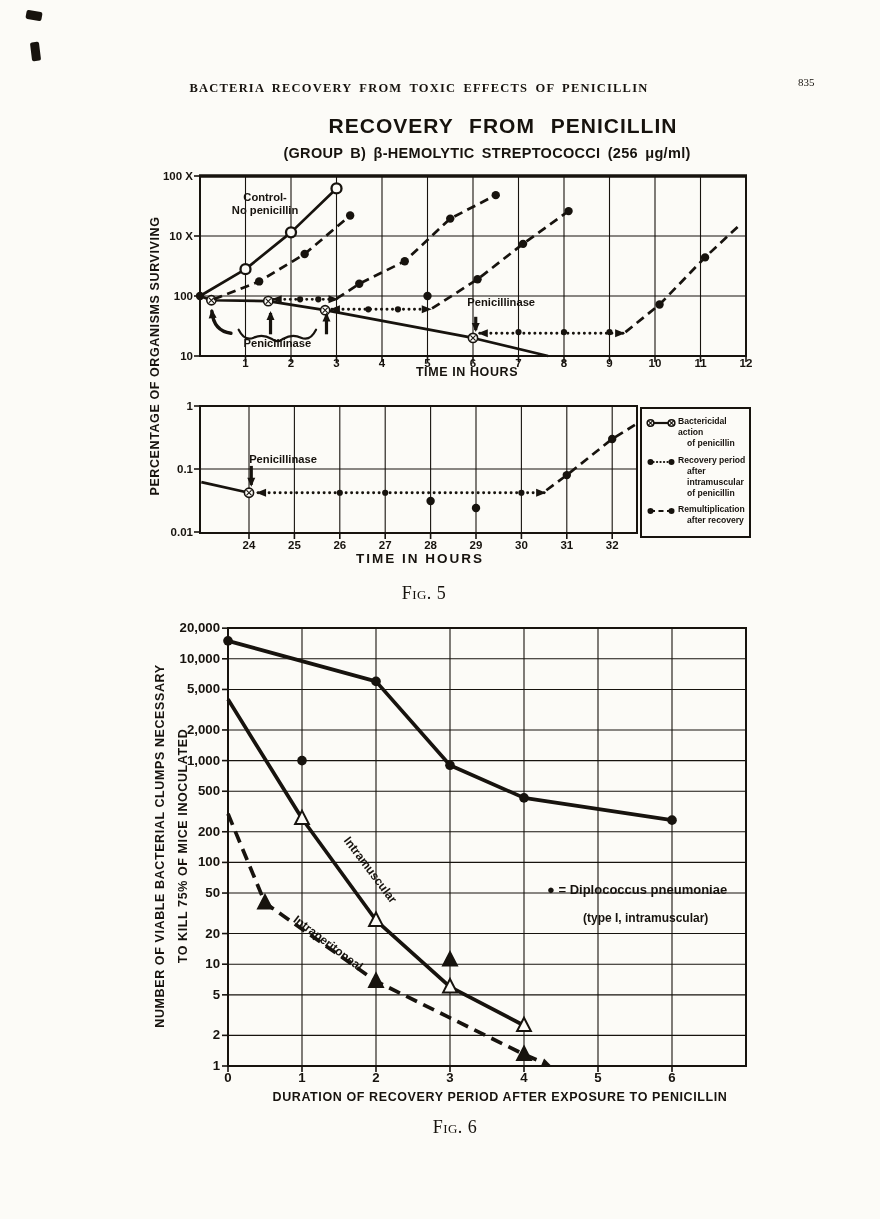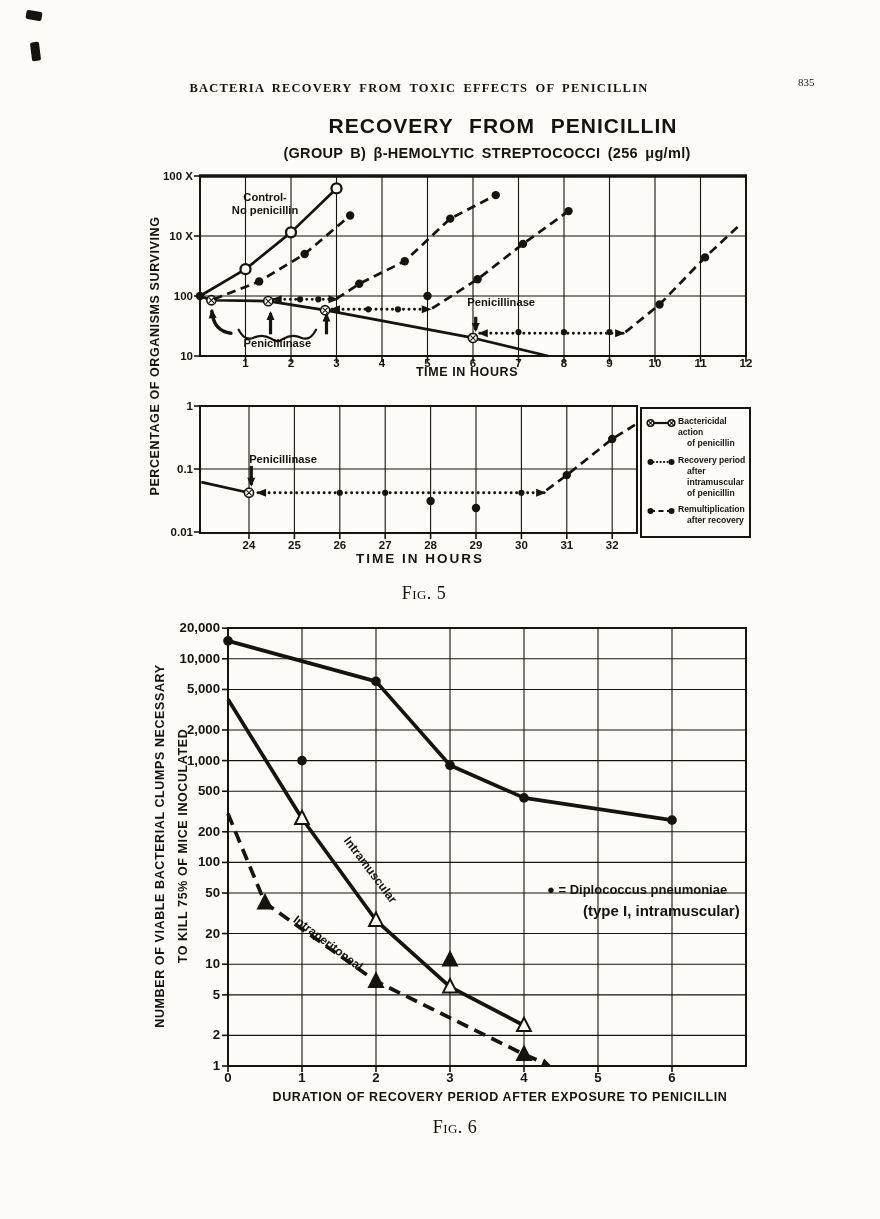--- a/index.html
+++ b/index.html
@@ -23,21 +23,21 @@
   .axis-label-big{font-weight:bold;font-size:13.5px;letter-spacing:2px;}
   .fig-caption{font-family:"Liberation Serif","DejaVu Serif",serif;font-size:18px;font-variant:small-caps;letter-spacing:.5px;}
   .legend5{
     border:2.5px solid #17130e;width:100px;padding:7px 3px 4px 4px;background:#fcfbf7;
   }
   .l5row{display:flex;gap:2px;margin-bottom:5px;align-items:flex-start;}
   .l5row svg{flex:0 0 auto;margin-top:2px;}
   .l5text{font-weight:bold;font-size:8.6px;line-height:1.3;}
   .l5text .cont{padding-left:9px;}
   .legend6 .row1{font-weight:bold;font-size:13px;}
-  .legend6 .row2{font-weight:bold;font-size:15px;padding-left:36px;margin-top:5px;}
+  .legend6 .row2{font-weight:bold;font-size:12px;padding-left:36px;margin-top:14px;}
   .legend6 .entry{margin-bottom:12px;}
   .artifact{background:#17130e;}
 </style>
 </head>
 <body>
 
 <div class="page">
 
   <svg id="chart-svg" class="abs" style="left:0;top:0;" width="880" height="1219" viewBox="0 0 880 1219">
       <g>

